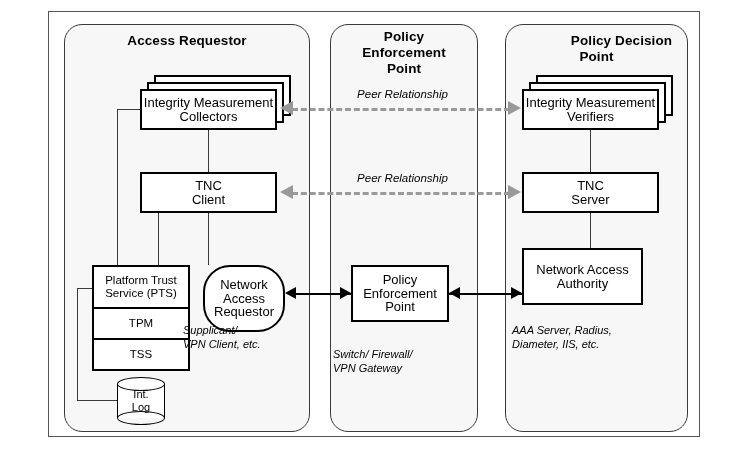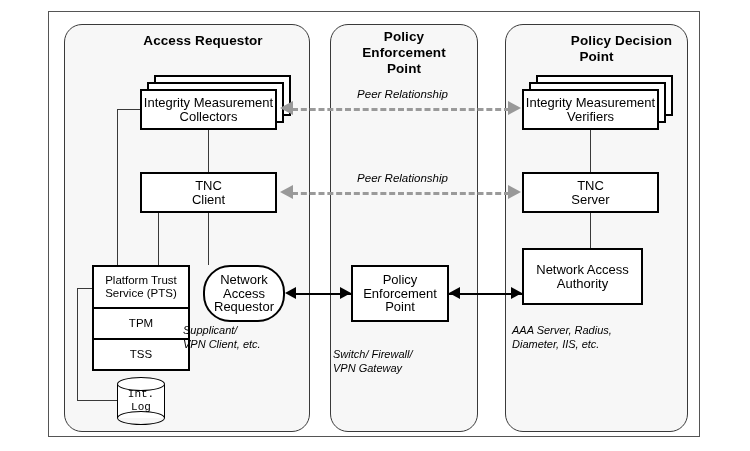--- a/index.html
+++ b/index.html
@@ -205,21 +205,21 @@
   }
 </style>
 </head>
 <body>
 
 <div id="canvas">
 
   <div class="outer-frame"></div>
 
   <div class="panel" style="left:64px; top:24px; width:246px; height:408px;"></div>
-  <div class="panel-title" style="left:80px; top:33px; width:246px;">Access Requestor</div>
+  <div class="panel-title" style="left:64px; top:33px; width:246px;">Access Requestor</div>
 
   <div class="panel" style="left:330px; top:24px; width:148px; height:408px;"></div>
   <div class="panel-title" style="left:330px; top:29px; width:148px;">Policy</div>
   <div class="panel-title" style="left:330px; top:45px; width:148px;">Enforcement</div>
   <div class="panel-title" style="left:330px; top:61px; width:148px;">Point</div>
 
   <div class="panel" style="left:505px; top:24px; width:183px; height:408px;"></div>
   <div class="panel-title" style="left:505px; top:33px; width:183px;margin-left:25px;">Policy Decision</div>
   <div class="panel-title" style="left:505px; top:49px; width:183px;">Point</div>
 
@@ -251,25 +251,25 @@
     <div class="cell" style="flex-basis:42px; white-space:pre-line;">Platform Trust
 Service (PTS)</div>
     <div class="cell" style="flex-basis:32px;">TPM</div>
     <div class="cell" style="flex-basis:32px;">TSS</div>
   </div>
 
   <div class="cylinder" style="left:117px; top:377px; width:48px; height:48px;">
     <div class="cyl-body"></div>
     <div class="cyl-bot"></div>
     <div class="cyl-top"></div>
-    <div class="cyl-label" style="white-space:pre-line;font-family:Liberation Mono, monospace;">Int.
+    <div class="cyl-label" style="white-space:pre-line;">Int.
 Log</div>
   </div>
 
-  <div class="box" style="left:203px; top:265px; width:82px; height:57px; white-space:pre-line;border-radius:27px;">Network
+  <div class="box" style="left:203px; top:265px; width:82px; height:67px; white-space:pre-line;border-radius:27px;">Network
 Access
 Requestor</div>
   <div class="caption" style="left:183px; top:324px; width:122px; white-space:pre-line;">Supplicant/
 VPN Client, etc.</div>
 
   <div class="box" style="left:351px; top:265px; width:98px; height:57px; white-space:pre-line;">Policy
 Enforcement
 Point</div>
   <div class="caption" style="left:333px; top:324px; width:134px; white-space:pre-line;margin-top:24px;">Switch/ Firewall/
 VPN Gateway</div>

